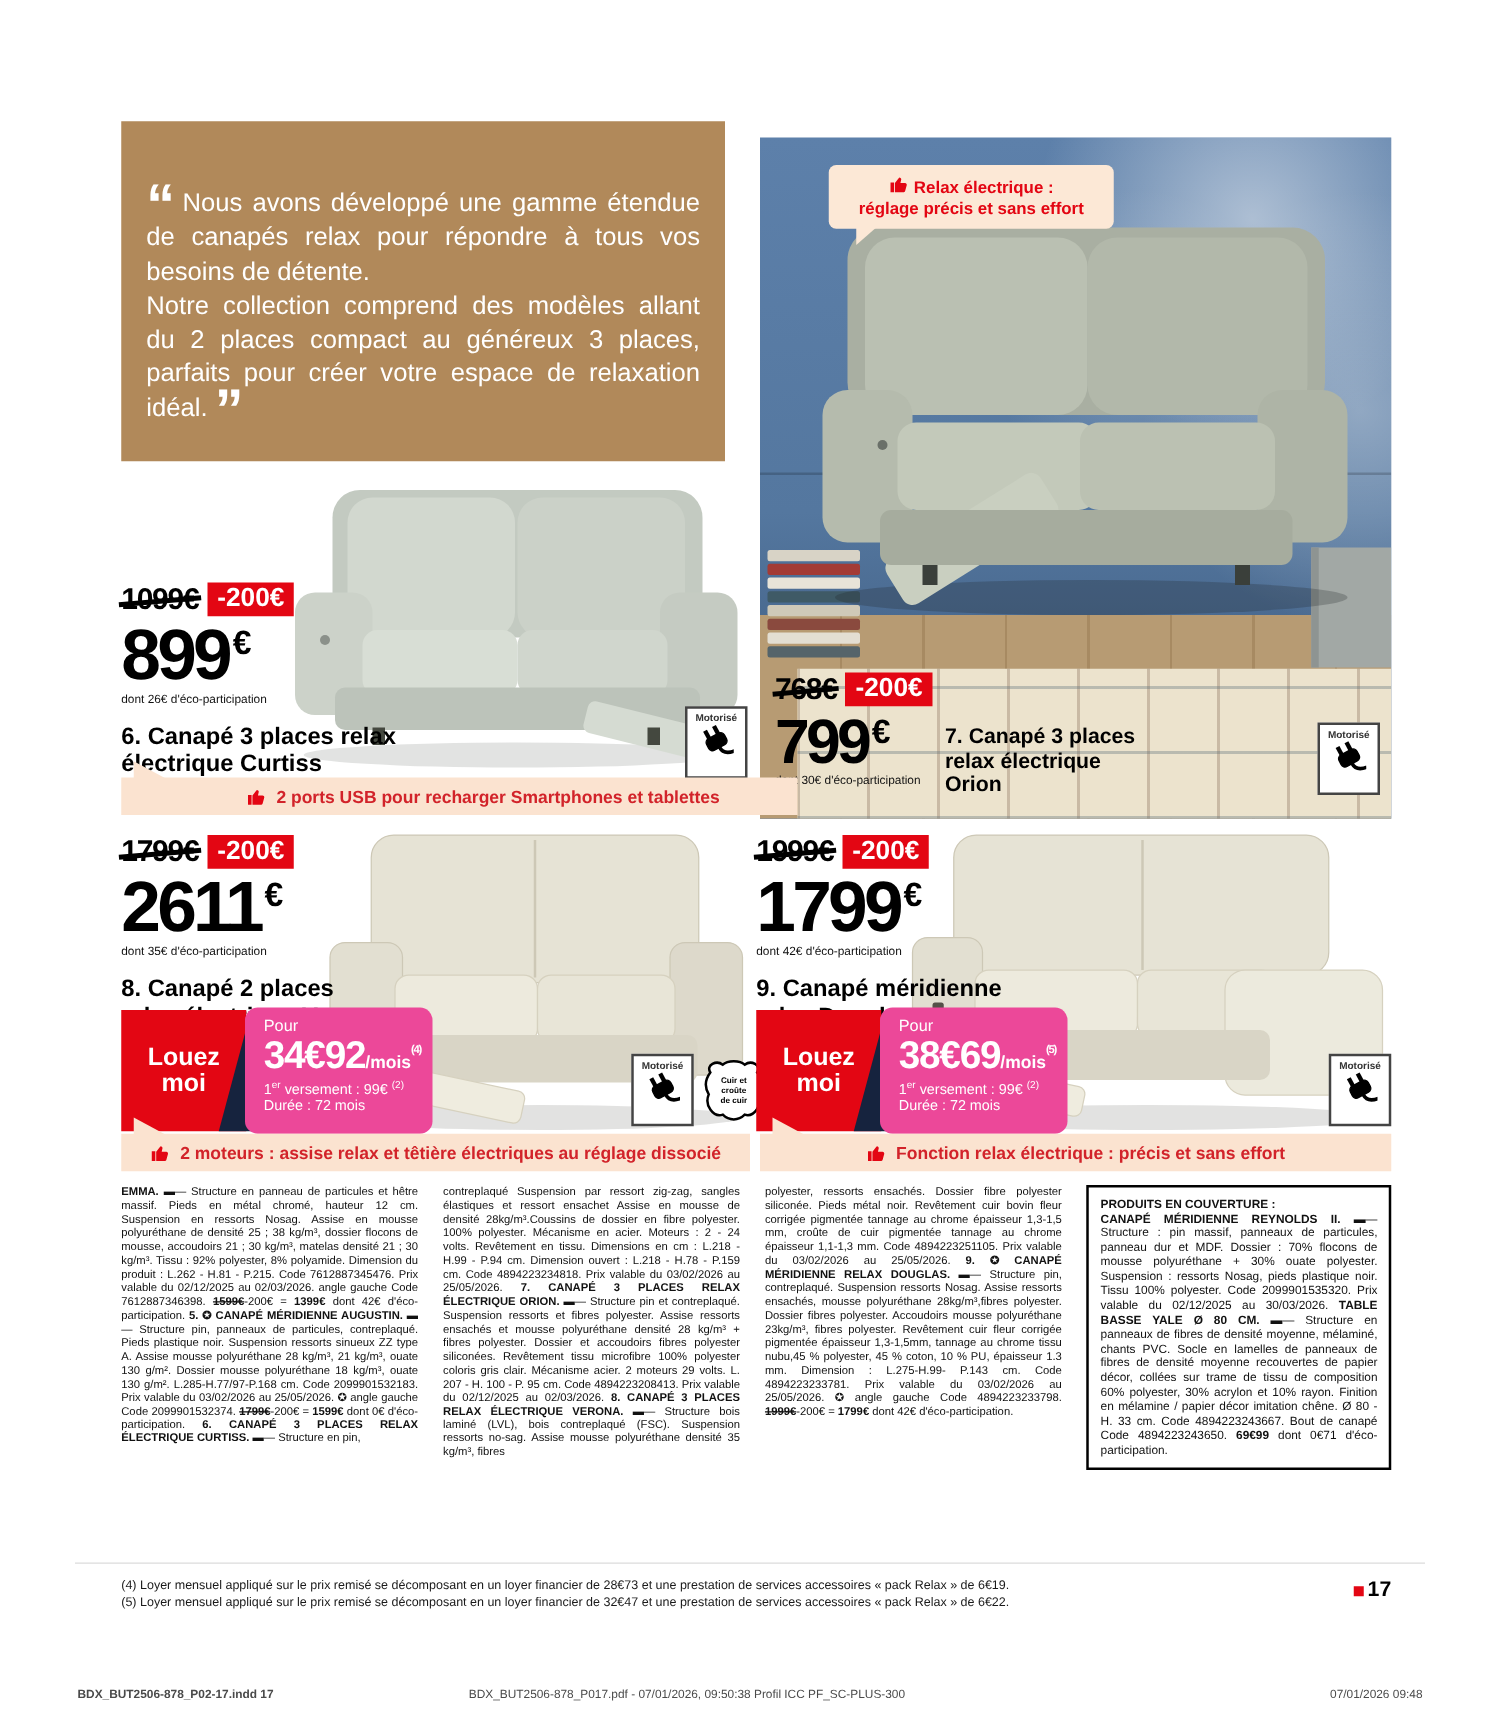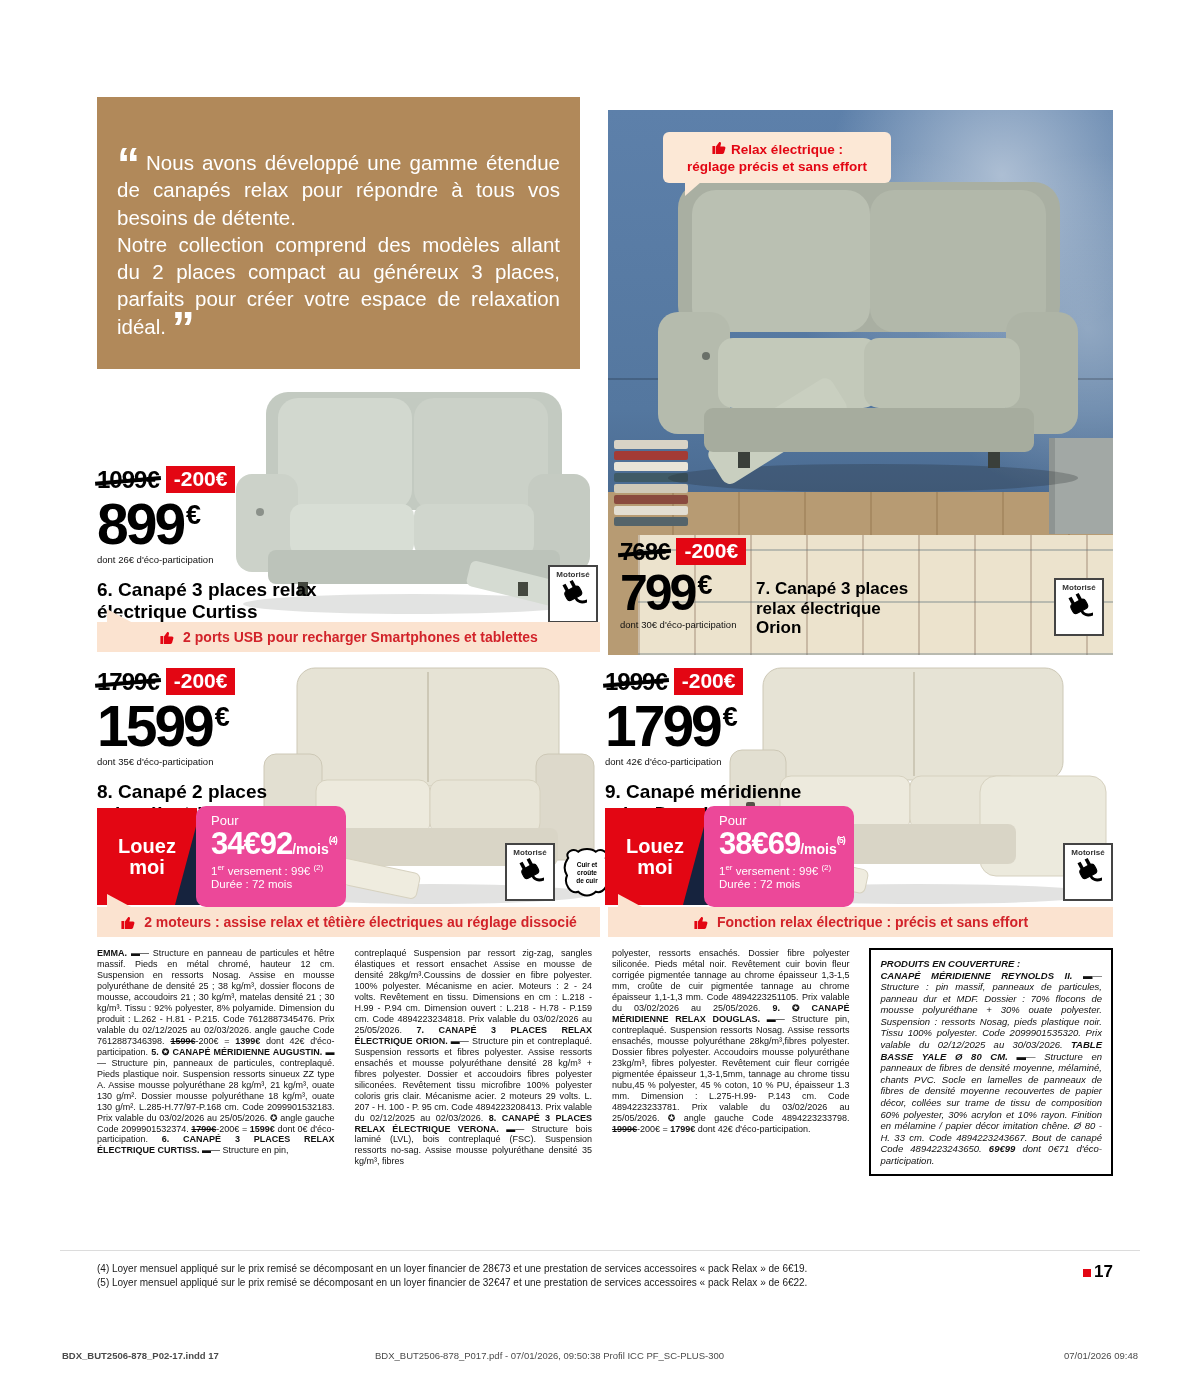--- a/index.html
+++ b/index.html
@@ -80,21 +80,21 @@
   .leather-badge{position:absolute;width:50px;height:56px;}
   .leather-badge .lb-text{position:absolute;inset:0;display:flex;align-items:center;justify-content:center;
         font-size:6.5px;font-weight:bold;text-align:center;line-height:1.2;white-space:pre-line;}
 
   
   .cols{position:absolute;left:97px;top:948px;width:1016px;display:flex;gap:20px;}
   .col{width:238px;font-size:9px;line-height:1.22;text-align:justify;color:#111;}
   .col .b{font-weight:bold;}
   .col .strike{font-weight:bold;text-decoration:line-through;}
   .col4box{width:244px;box-sizing:border-box;border:2px solid #000;padding:8px 9px;font-size:9.5px;
-        align-self:flex-start;font-style:italic;}
+        align-self:flex-start;}
 
   
   .divider{position:absolute;left:60px;right:60px;top:1250px;border-top:1px solid #dcdcdc;}
   .footnotes{position:absolute;left:97px;top:1262px;width:900px;font-size:10px;line-height:1.4;color:#1a1a1a;}
   .pagenum{position:absolute;right:87px;top:1262px;font-size:17px;font-weight:bold;}
   .pagenum .sq{display:inline-block;width:8px;height:8px;background:#e30613;margin-right:3px;}
   .printline{position:absolute;left:0;right:0;top:1350px;font-size:9.5px;color:#4a4a4a;}
   .printline .pl-left{position:absolute;left:62px;font-weight:bold;}
   .printline .pl-center{position:absolute;left:375px;}
   .printline .pl-right{position:absolute;right:62px;}
@@ -207,21 +207,21 @@
     <svg width="28" height="30" viewBox="0 0 24 26">
         <g transform="rotate(-28 12 12)" fill="#000" stroke="#000">
           <rect x="5" y="8" width="14" height="9" rx="3"></rect>
           <line x1="8.5" y1="2" x2="8.5" y2="9" stroke-width="3"></line>
           <line x1="15.5" y1="2" x2="15.5" y2="9" stroke-width="3"></line>
           <path d="M12 17 q0 6 8 7" fill="none" stroke-width="2.5"></path>
         </g>
       </svg>
   </div>
 
-  <div class="banner" style="left:97px;top:622px;width:503px;">
+  <div class="banner" style="left:97px;top:622px;width:503px;padding-left:38px;">
     <svg width="17" height="17" viewBox="0 0 24 24" fill="#e30613">
         <path d="M2 10h4v11H2zM7 21h9.2c1.2 0 2.1-.7 2.4-1.8l1.7-6.3c.3-1.2-.6-2.4-1.9-2.4h-5.2l.9-3.9c.2-1-.4-2-1.4-2.2-.6-.1-1.2.1-1.5.6L7 10.5z"></path>
       </svg>
     <span>2 ports USB pour recharger Smartphones et tablettes</span>
   </div>
 
   <svg class="photo" style="left:252px;top:658px" width="350" height="250" viewBox="0 0 350 250">
     <ellipse cx="180" cy="236" rx="160" ry="10" fill="rgba(60,60,55,.15)"></ellipse>
     <rect x="45" y="10" width="262" height="118" rx="18" fill="#e6e3d5" stroke="#cdc8b6"></rect>
     <line x1="176" y1="14" x2="176" y2="124" stroke="#cdc8b6" stroke-width="2"></line>
@@ -235,21 +235,21 @@
       </g>
     <rect x="30" y="150" width="9" height="16" rx="2" fill="#555148"></rect>
     <rect x="80" y="208" width="10" height="16" fill="#44483f"></rect>
     <rect x="280" y="208" width="10" height="16" fill="#44483f"></rect>
   </svg>
 
   <div class="priceblock" style="left:97px;top:668px;">
     <div class="oldrow">
       <span class="oldprice">1799€</span><span class="discount">-200€</span>
     </div>
-    <div class="bigprice"><span>1599</span><span class="cur">€</span></div>
+    <div class="bigprice"><span>2611</span><span class="cur">€</span></div>
     <div class="eco">dont 35€ d'éco-participation</div>
     <div class="pname">8. Canapé 2 places
 relax électrique Verona</div>
   </div>
 
   <div class="lz-red" style="left:97px;top:808px;">Louez
 moi</div>
   <div class="lz-navy" style="left:188px;top:808px;"></div>
   <div class="lz-teal" style="left:196px;top:806px;">
     <div class="lz-pour">Pour</div>

